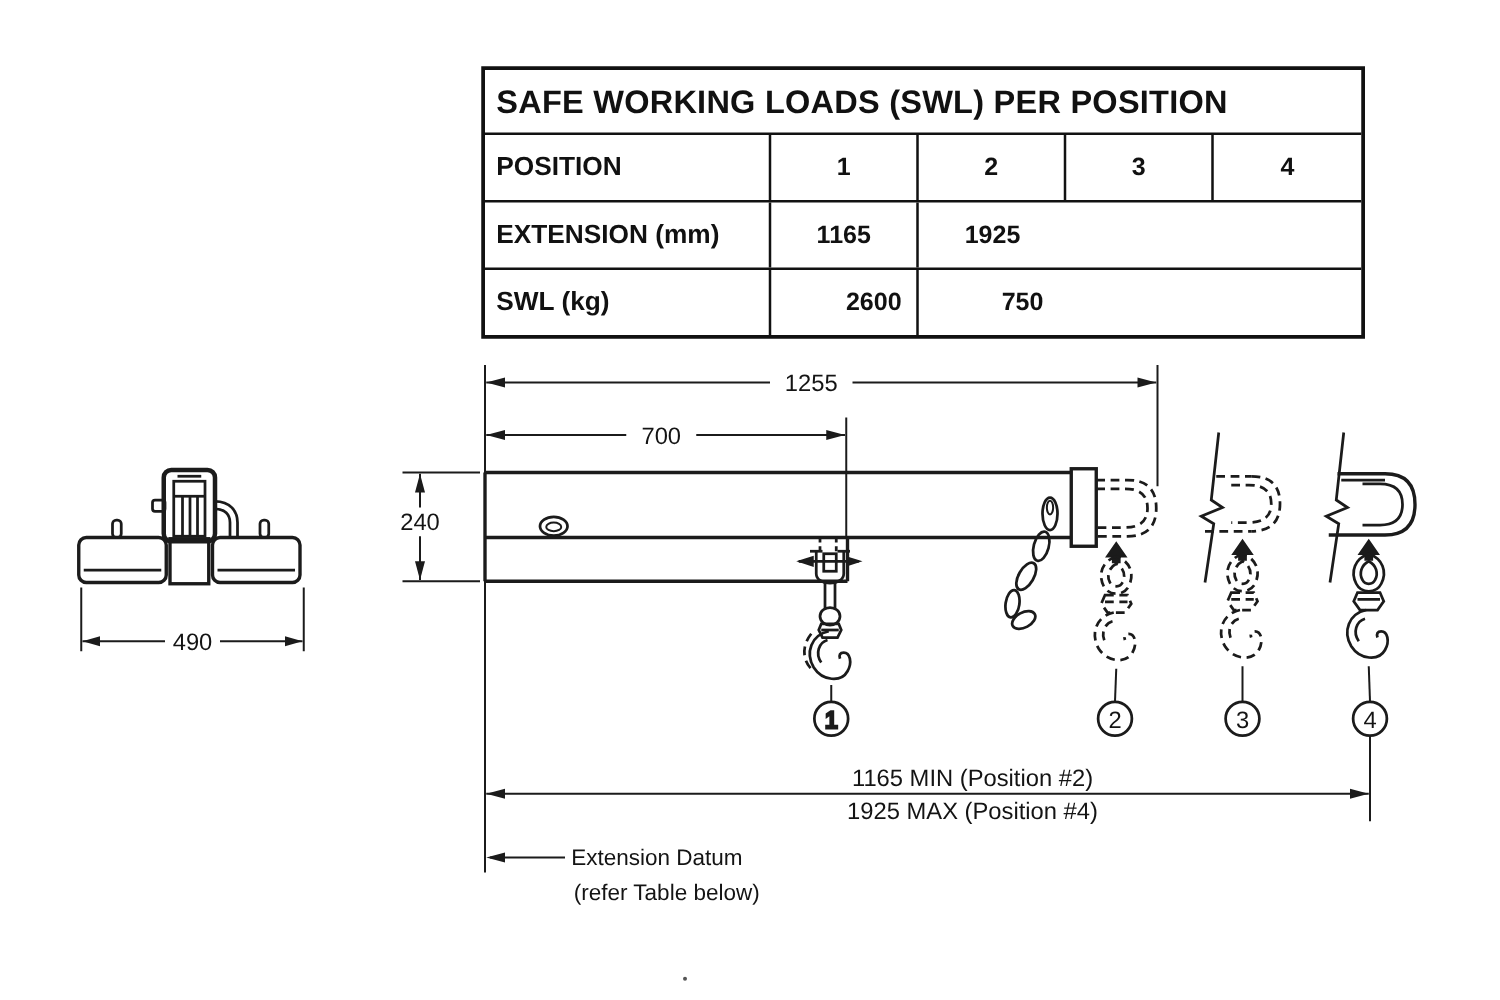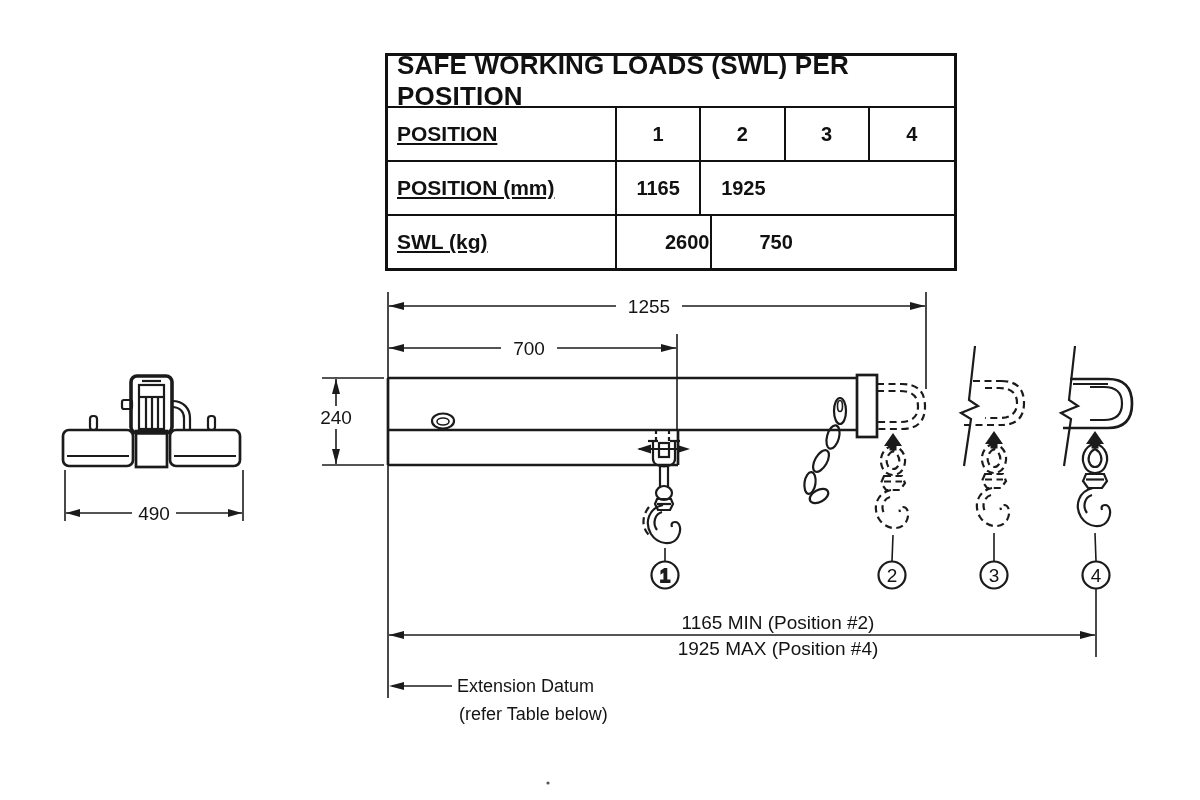--- a/index.html
+++ b/index.html
@@ -1,27 +1,27 @@
 <!DOCTYPE html>
 <html><head>
 <meta charset="utf-8">
 <style>
   html,body{margin:0;padding:0;background:#fff;}
   .page{position:relative;width:1200px;height:800px;background:#ffffff;overflow:hidden;
         font-family:"Liberation Sans",sans-serif;color:#111;}
   
-  .swl-table{position:absolute;left:385px;top:53px;width:572px;border:3px solid #111;
+  .swl-table{position:absolute;left:385px;top:53px;width:707px;border:3px solid #111;
              background:#fff;box-sizing:border-box;}
   .t-title{height:50px;border-bottom:2px solid #111;display:flex;align-items:center;
            padding-left:9px;font-weight:bold;font-size:26px;letter-spacing:.2px;}
   .t-row{display:grid;grid-template-columns:229px 1fr 1fr 1fr 1fr;height:52px;
          border-bottom:2px solid #111;}
   .t-row:last-child{border-bottom:none;gap:48px;}
   .t-label{display:flex;align-items:center;padding-left:9px;font-weight:bold;font-size:21px;
-           border-right:2px solid #111;text-decoration:underline;}
+           border-right:2px solid #111;}
   .t-cell{display:flex;align-items:center;justify-content:center;font-weight:bold;font-size:20px;
           border-right:2px solid #111;}
   .t-cell:last-child{border-right:none;}
   
   svg{position:absolute;left:0;top:0;}
   .s{stroke:#1b1b1b;fill:none;stroke-width:2.2;}
   .s3{stroke:#1b1b1b;fill:none;stroke-width:2.7;}
   .s4{stroke:#1b1b1b;fill:none;stroke-width:3.6;}
   .thin{stroke:#1b1b1b;fill:none;stroke-width:1.6;}
   .dash{stroke-dasharray:7 4.5;}
@@ -40,21 +40,21 @@
   <div class="swl-table">
     <div class="t-title">SAFE WORKING LOADS (SWL) PER POSITION</div>
     <div class="t-row">
       <div class="t-label">POSITION</div>
       <div class="t-cell">1</div>
       <div class="t-cell">2</div>
       <div class="t-cell">3</div>
       <div class="t-cell">4</div>
     </div>
     <div class="t-row">
-      <div class="t-label">POSITION (mm)</div>
+      <div class="t-label">EXTENSION (mm)</div>
       <div class="t-cell">1165</div>
       <div class="t-cell">1925</div>
     </div>
     <div class="t-row">
       <div class="t-label">SWL (kg)</div>
       <div class="t-cell">2600</div>
       <div class="t-cell">750</div>
     </div>
   </div>
 

